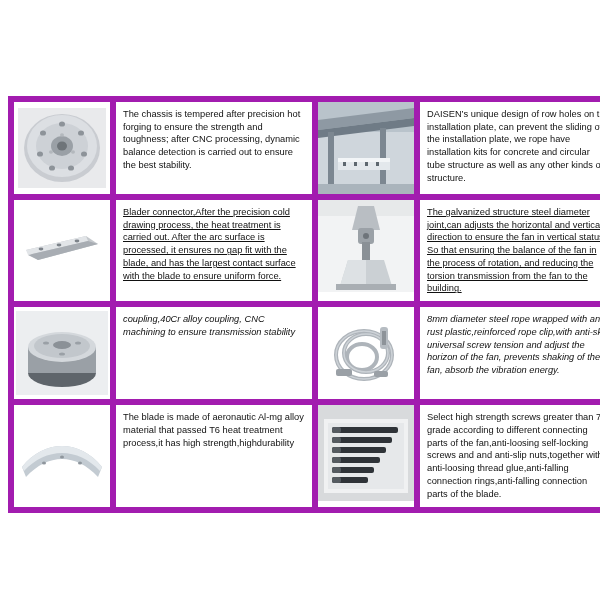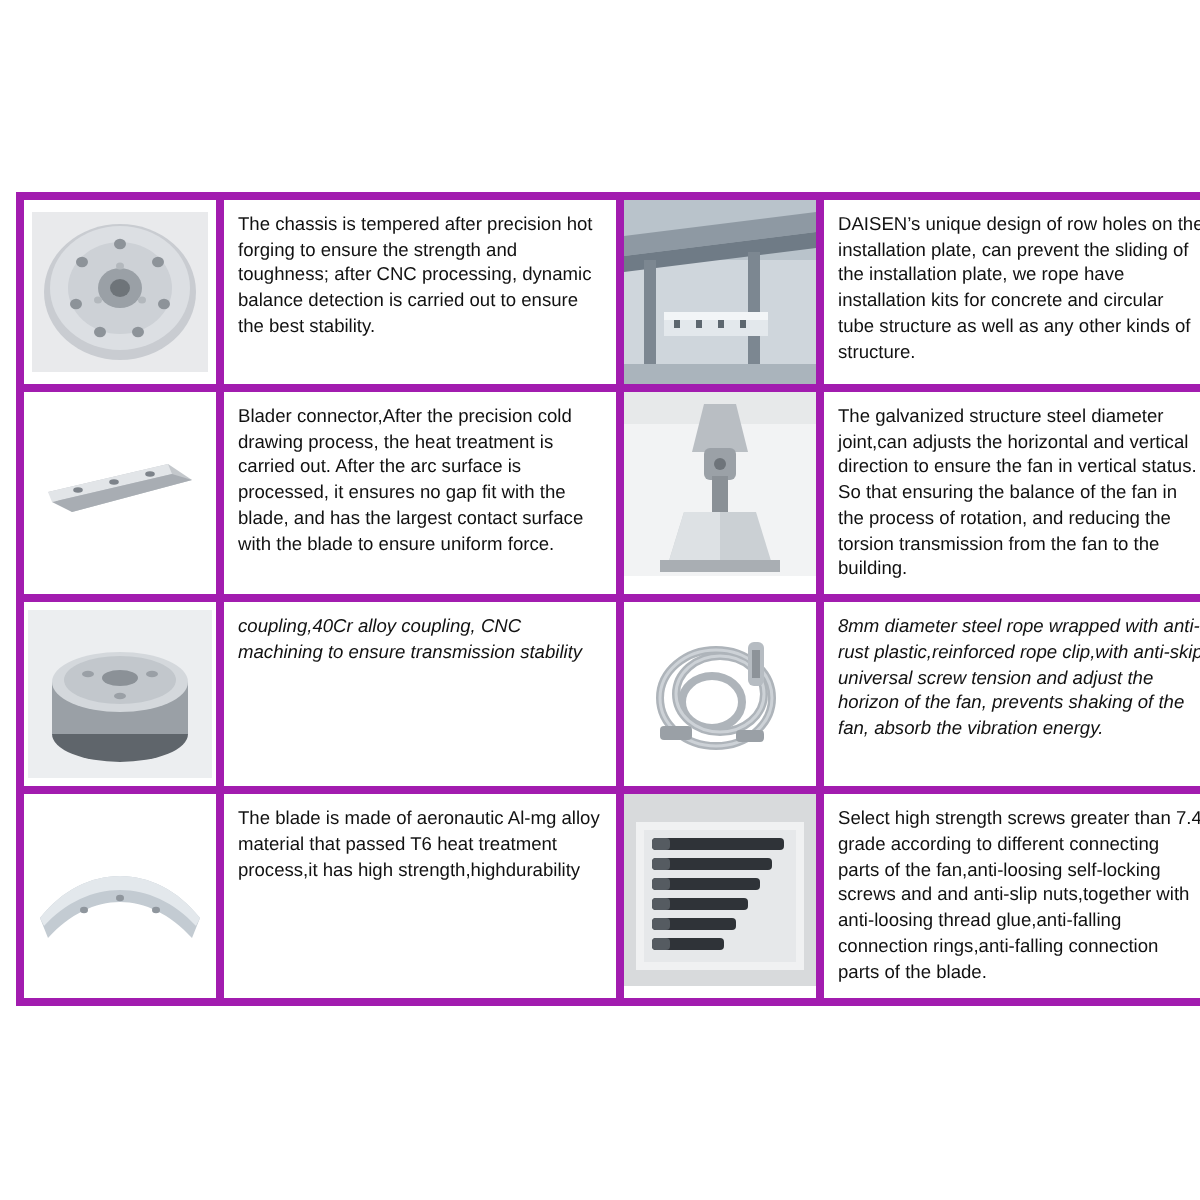--- a/index.html
+++ b/index.html
@@ -22,21 +22,21 @@
   }
   .spec-table {
     position: absolute;
     left: 8px;
     top: 96px;
     width: 584px;
     border-collapse: collapse;
     table-layout: fixed;
   }
   .spec-table td {
-    border: 4px solid #a21caf;
+    border: 6px solid #a21caf;
     padding: 0;
     vertical-align: top;
   }
   .col-img {
     width: 96px;
   }
   .col-txt {
     width: 196px;
   }
   .cell-text {
@@ -54,21 +54,21 @@
     background: #ffffff;
   }
   .img-box.tall {
     height: 96px;
   }
   .img-box svg {
     display: block;
   }
   
   .r1 td { height: 92px; }
-  .r2 td { height: 92px; }
+  .r2 td { height: 92px; text-decoration: underline; }
   .r3 td { height: 92px; font-style: italic; }
   .r4 td { height: 102px; margin-left: 43px; }
 </style>
 </head>
 <body>
 
 <div class="page">
 
   <table class="spec-table">
     <tbody>

